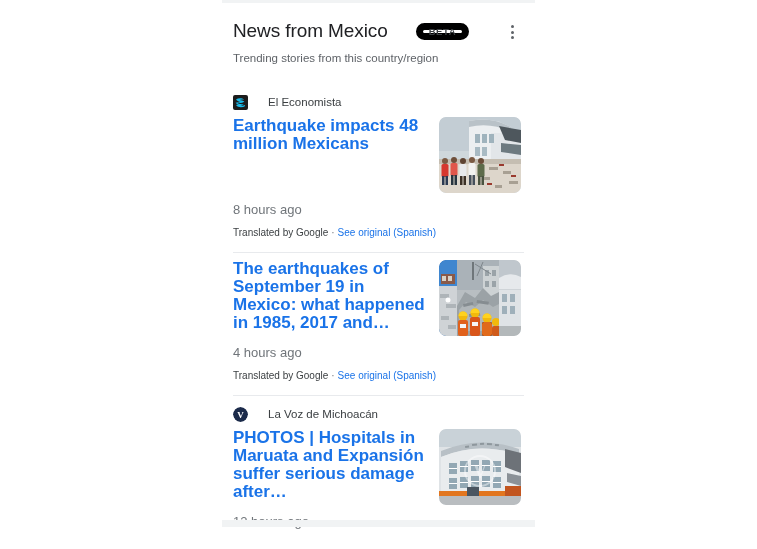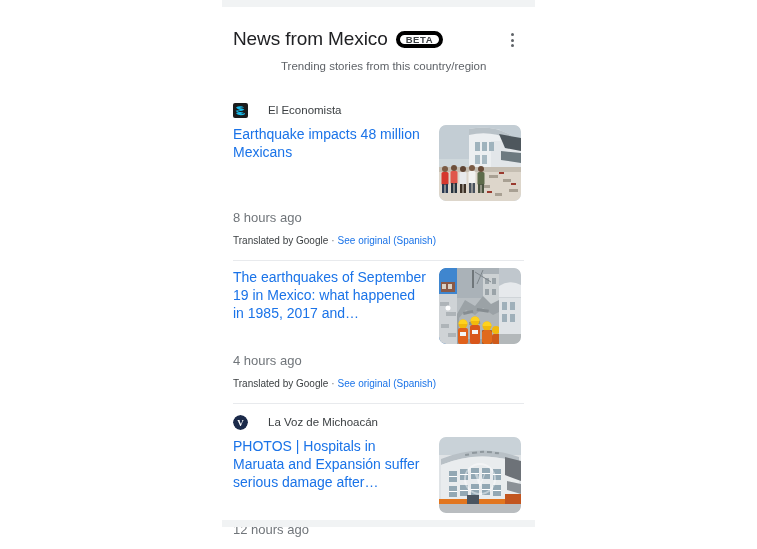--- a/index.html
+++ b/index.html
@@ -29,21 +29,21 @@
     width: 313px;
     height: 7px;
     background: #f1f3f4;
   }
   .strip-top { top: 0px; }
   .strip-bottom { top: 520px; }
 
   .card {
     position: absolute;
     left: 222px;
-    top: 11px;
+    top: 3px;
     width: 313px;
     height: 406px;
     background: #ffffff;
     box-sizing: border-box;
   }
 
   
   .card-header {
     position: relative;
     padding: 16px 12px 0 11px;
@@ -60,34 +60,34 @@
     font-weight: 400;
     letter-spacing: -0.1px;
     white-space: nowrap;
   }
   .beta-badge {
     display: inline-flex;
     align-items: center;
     justify-content: center;
     height: 17px;
     padding: 0 6px;
-    border: 4px solid #000000;
+    border: 7px solid #000000;
     border-radius: 9px;
     font-size: 9.5px;
     font-weight: 700;
     letter-spacing: 0.6px;
     color: #3c4043;
     box-sizing: border-box;
+    margin-left: 20px;
   }
   .module-subtitle {
     margin-top: 7px;
     font-size: 11.5px;
     line-height: 16px;
     color: #5f6368;
-    margin-left: 48px;
   }
 
   .overflow-menu {
     position: absolute;
     top: 18px;
     right: 14px;
     width: 18px;
     height: 22px;
     display: flex;
     flex-direction: column;
@@ -139,24 +139,24 @@
   }
 
   .body-row {
     display: flex;
     align-items: flex-start;
     gap: 10px;
     margin-top: 7px;
   }
   .headline {
     flex: 1 1 auto;
-    font-size: 14px;
+    font-size: 17px;
     line-height: 18px;
     color: #1a73e8;
-    font-weight: 400;
+    font-weight: 700;
     cursor: pointer;
     max-width: 196px;
   }
   .thumb {
     flex: 0 0 82px;
     width: 82px;
     height: 76px;
     border-radius: 7px;
     overflow: hidden;
     background: #e8eaed;

